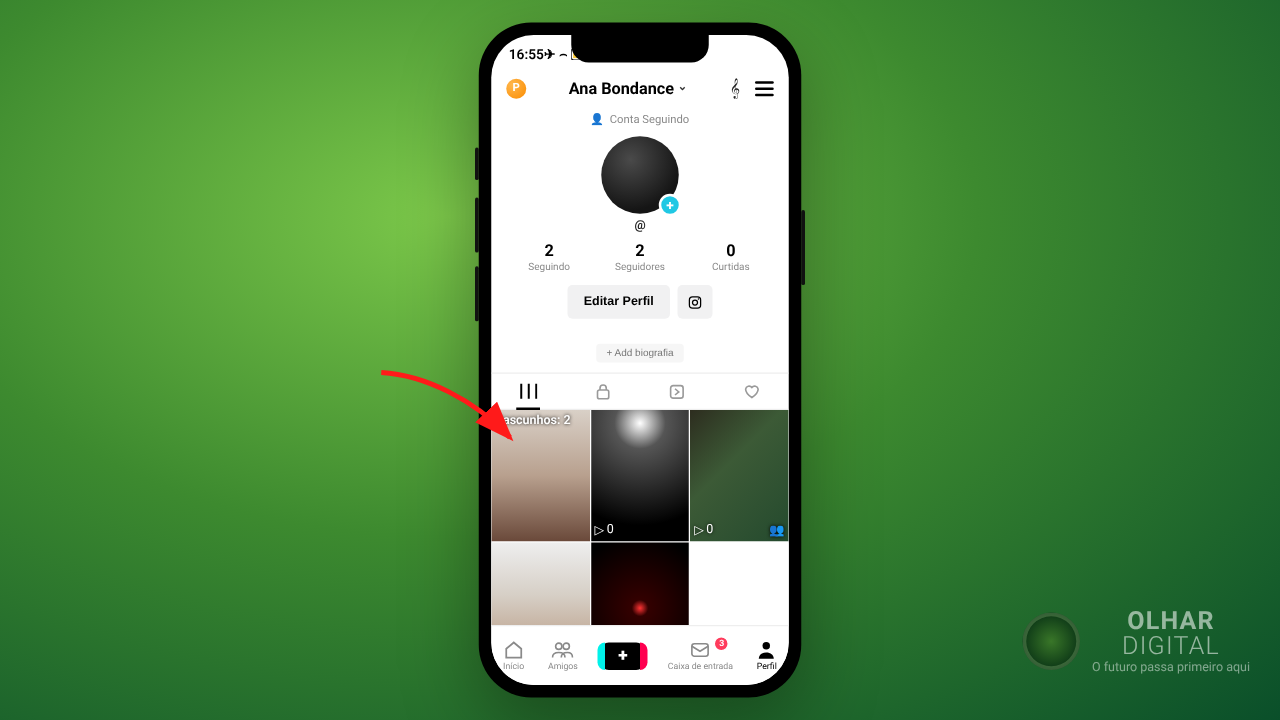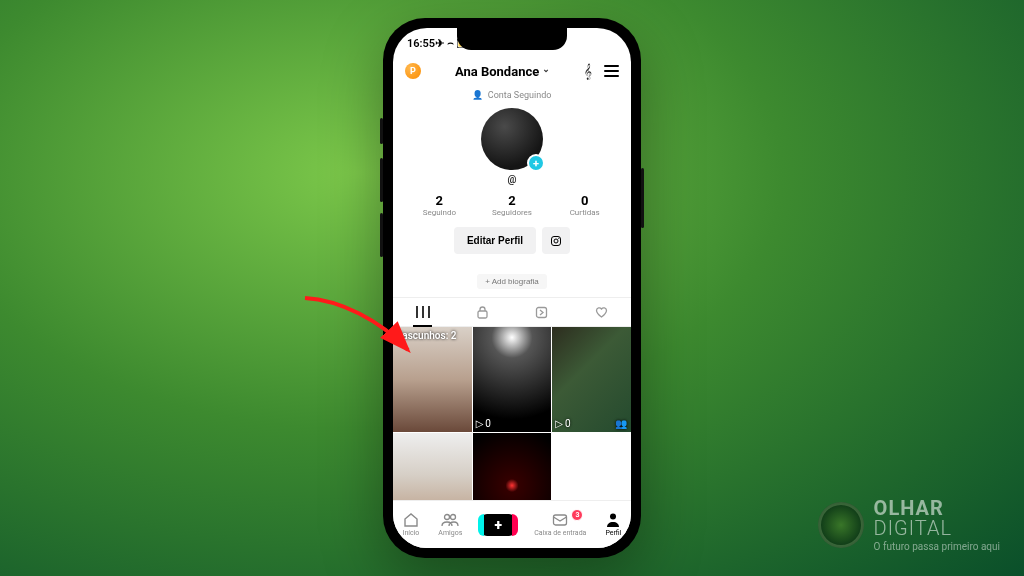--- a/index.html
+++ b/index.html
@@ -169,23 +169,24 @@
   .arrow{
     position:absolute;
     left: 300px; top: 290px;
     width: 120px; height: 80px;
     z-index: 5;
     pointer-events:none;
   }
 
   
   .watermark{
-    position:absolute; right:24px; bottom:24px;
+    position:absolute; right:24px; bottom:36px;
     display:flex; align-items:center; gap:10px;
     color:rgba(255,255,255,.55);
+    text-align:center;
   }
   .wm-circle{
     width:46px;height:46px;border-radius:50%;
     background: radial-gradient(circle at 50% 50%, rgba(60,120,40,.9) 0%, rgba(10,50,20,.9) 70%);
     box-shadow: inset 0 0 0 3px rgba(180,220,150,.25);
   }
   .wm-text{display:flex;flex-direction:column;line-height:1}
   .wm-text .l1{font-size:20px;font-weight:700;letter-spacing:1px}
   .wm-text .l1 .thin{font-weight:300}
   .wm-text .l2{font-size:10px;margin-top:4px;opacity:.85}

